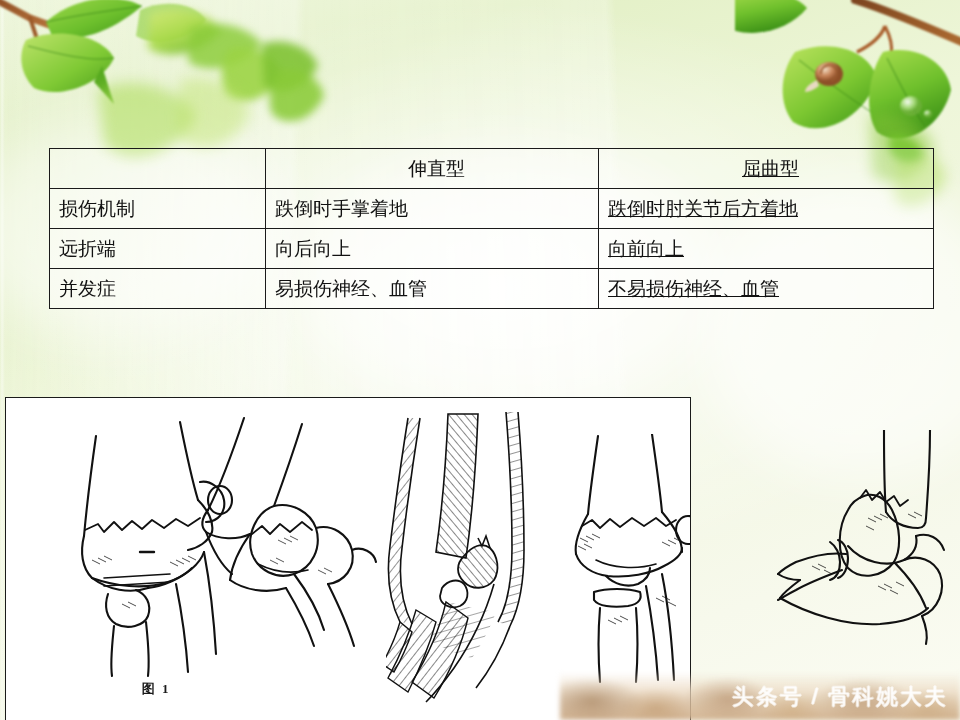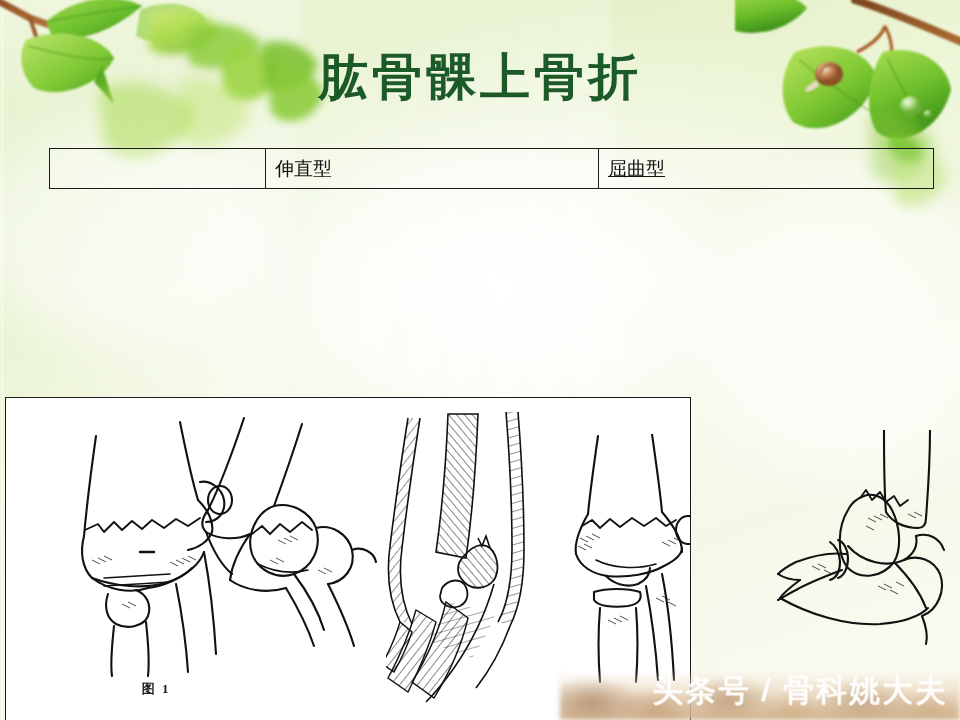--- a/index.html
+++ b/index.html
@@ -83,21 +83,21 @@
     font-size: 19px;
     color: #111111;
     vertical-align: middle;
     background: rgba(255,255,255,0.30);
     white-space: nowrap;
     overflow: hidden;
   }
   #compare-table td.c-label { width: 206px; }
   #compare-table td.c-ext   { width: 323px; }
   #compare-table td.c-flex  { width: 325px; text-decoration: underline; }
-  #compare-table tr.r-head td { background: rgba(255,255,255,0.16); }
+  #compare-table tr.r-head td { background: rgba(255,255,255,0.16); text-align: center; }
 
   
   #figure-panel {
     position: absolute;
     left: 5px;
     top: 397px;
     width: 686px;
     height: 361px;
     background: #ffffff;
     border: 1.5px solid #1a1a1a;
@@ -138,21 +138,21 @@
       linear-gradient(180deg, rgba(255,255,255,0) 0%, rgba(236,219,196,.75) 38%, rgba(205,172,136,.92) 100%);
     filter: blur(2.4px);
     pointer-events: none;
   }
 
   
   #watermark {
     position: absolute;
     right: 12px;
     bottom: 8px;
-    font-size: 31px;
+    font-size: 22px;
     letter-spacing: 2px;
     color: rgba(255,255,255,0.62);
     font-family: "Liberation Sans", "DejaVu Sans", sans-serif;
     text-shadow:
       -1px 0 0 rgba(255,255,255,.5),
        1px 0 0 rgba(255,255,255,.5),
        0 -1px 0 rgba(255,255,255,.5),
        0  1px 0 rgba(255,255,255,.5);
     white-space: nowrap;
     pointer-events: none;
@@ -286,28 +286,42 @@
       <path d="M48 40 C68 34 92 46 96 68 C84 96 56 104 44 88 Z" fill="#a7d94a" opacity=".45"></path>
     </svg>
   </div>
 
   <div class="foliage fol-blur-2" style="left:885px; top:132px; width:48px; height:40px;">
     <svg width="48" height="40" viewBox="0 0 48 40" xmlns="http://www.w3.org/2000/svg">
       <path d="M4 2 C22 0 36 10 38 24 C26 34 10 30 4 18 Z" fill="#76c42c" opacity=".85"></path>
     </svg>
   </div>
 
-  <div id="title">肱骨髁上骨折</div>
 
   <table id="compare-table">
     <tbody>
       <tr class="r-head">
         <td class="c-label"></td>
         <td class="c-ext">伸直型</td>
         <td class="c-flex">屈曲型</td>
+      </tr>
+      <tr>
+        <td class="c-label">损伤机制</td>
+        <td class="c-ext">跌倒时手掌着地</td>
+        <td class="c-flex">跌倒时肘关节后方着地</td>
+      </tr>
+      <tr>
+        <td class="c-label">远折端</td>
+        <td class="c-ext">向后向上</td>
+        <td class="c-flex">向前向上</td>
+      </tr>
+      <tr>
+        <td class="c-label">并发症</td>
+        <td class="c-ext">易损伤神经、血管</td>
+        <td class="c-flex">不易损伤神经、血管</td>
       </tr>
     </tbody>
   </table>
 
   <div id="figure-panel">
 
     <svg class="fig-art" style="left:46px; top:20px;" width="260" height="262" viewBox="0 0 260 262" xmlns="http://www.w3.org/2000/svg">
       <g fill="none" stroke="#111111" stroke-width="2.1" stroke-linecap="round" stroke-linejoin="round">
 
         <path d="M44 18 C38 60 34 96 32 118"></path>

